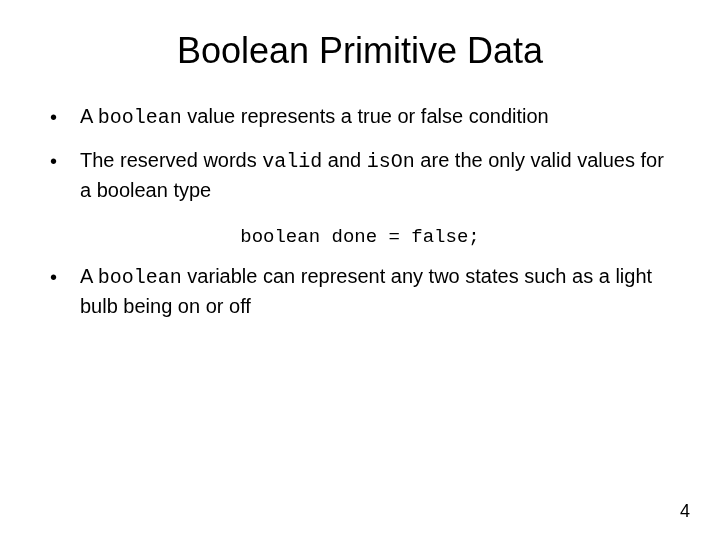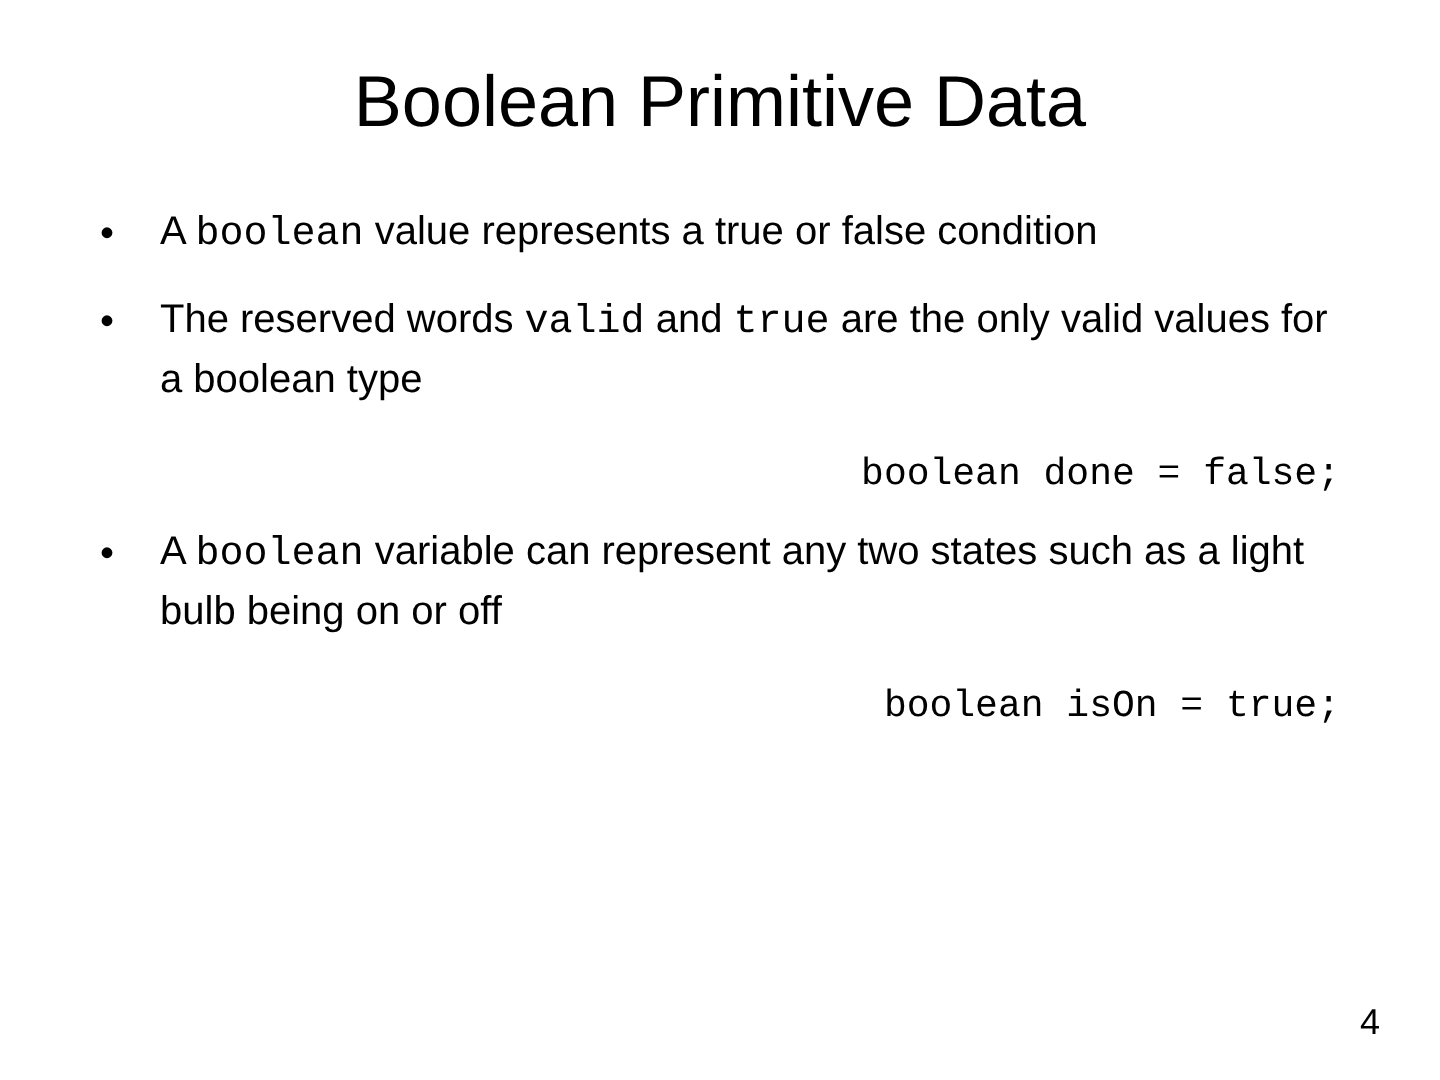--- a/index.html
+++ b/index.html
@@ -57,21 +57,21 @@
     .bullet-text {
       flex: 1;
     }
 
     code, .mono {
       font-family: 'Courier New', Courier, monospace;
       font-size: 20px;
     }
 
     .code-line {
-      text-align: right;
+      text-align: center;
       font-family: 'Courier New', Courier, monospace;
       font-size: 19px;
       color: #000000;
       margin: 8px 0 4px 0;
     }
 
     .page-number {
       position: absolute;
       bottom: 18px;
       right: 30px;
@@ -90,31 +90,30 @@
     <div class="bullet">
       <span class="bullet-dot">•</span>
       <span class="bullet-text">
         A <code>boolean</code> value represents a true or false condition
       </span>
     </div>
 
     <div class="bullet">
       <span class="bullet-dot">•</span>
       <span class="bullet-text">
-        The reserved words <code>valid</code> and <code>true</code> are the only valid values for a boolean type
+        The reserved words <code>valid</code> and <code>isOn</code> are the only valid values for a boolean type
       </span>
     </div>
 
     <div class="code-line">boolean done = false;</div>
 
     <div class="bullet">
       <span class="bullet-dot">•</span>
       <span class="bullet-text">
         A <code>boolean</code> variable can represent any two states such as a light bulb being on or off
       </span>
     </div>
 
-    <div class="code-line">boolean isOn = true;</div>
 
   </div>
 
   <div class="page-number">4</div>
 </div>
 
 </body></html>

